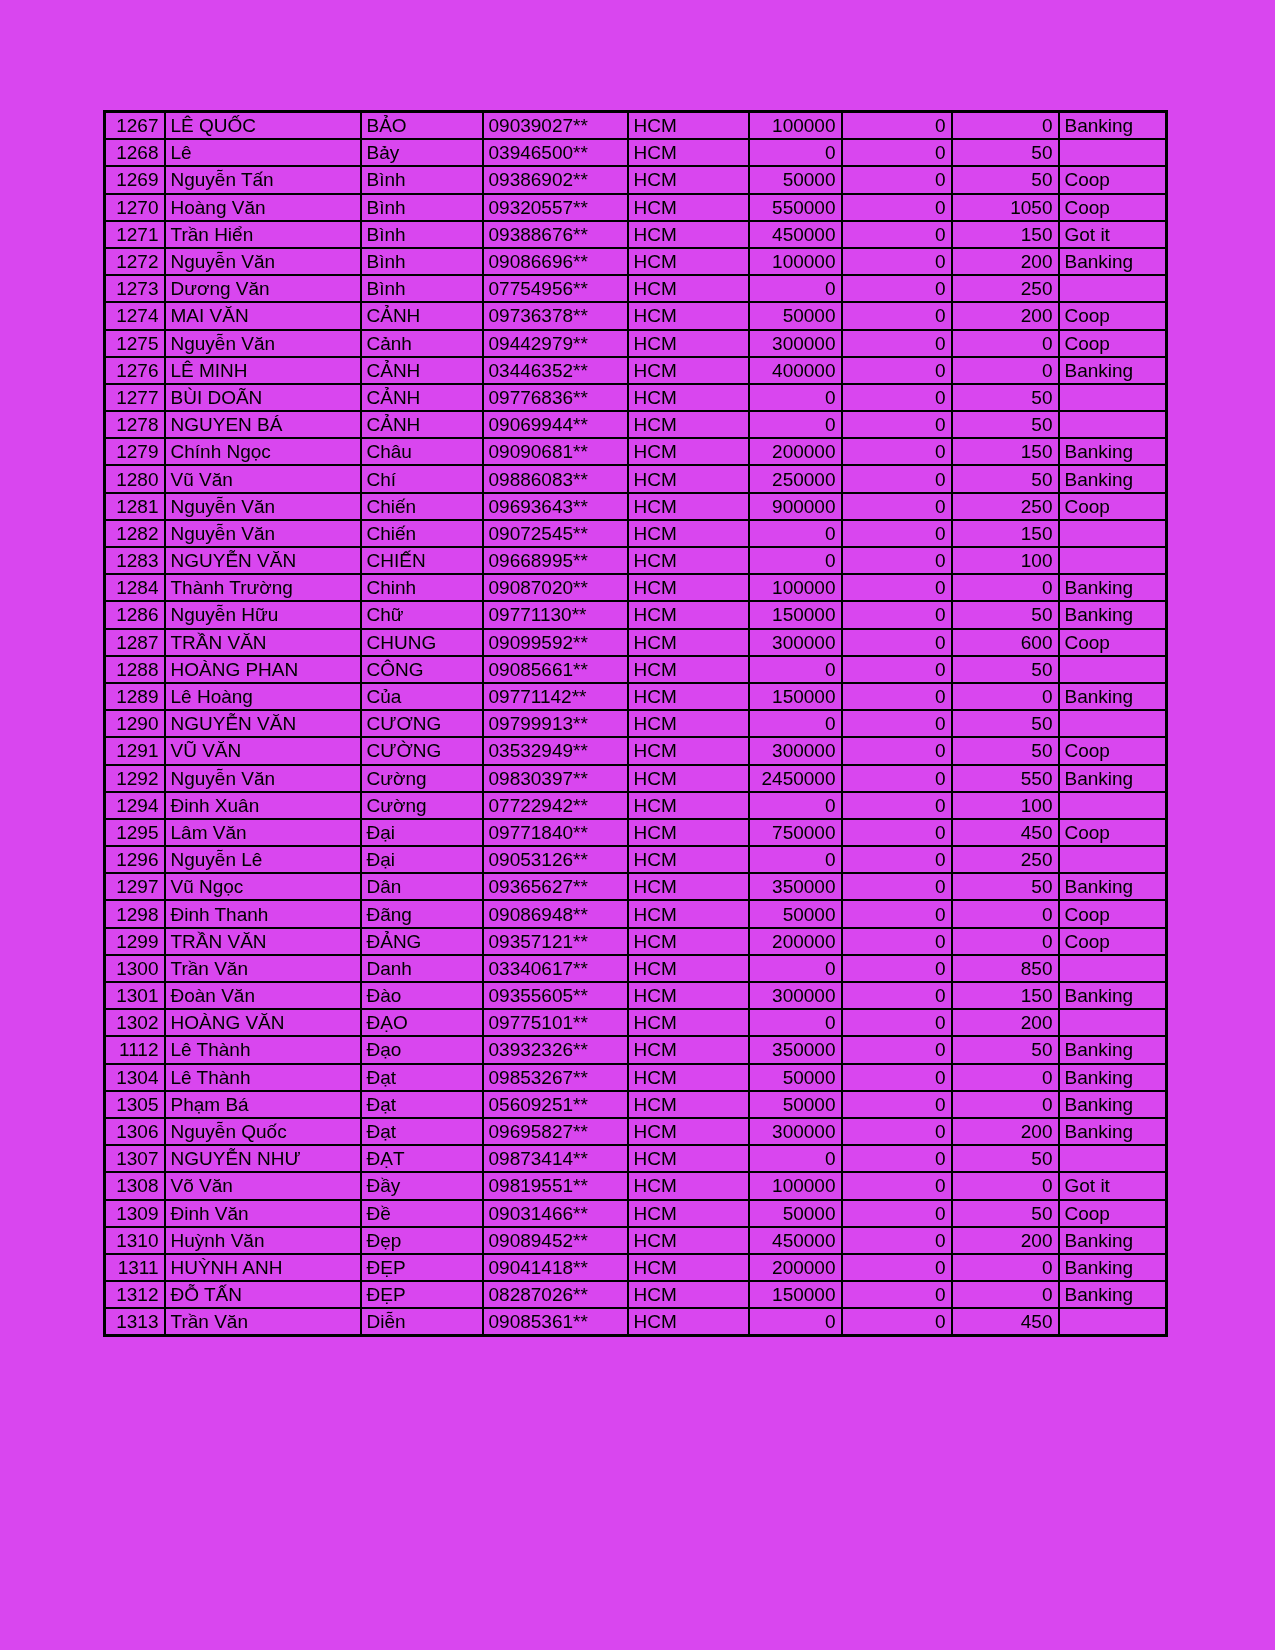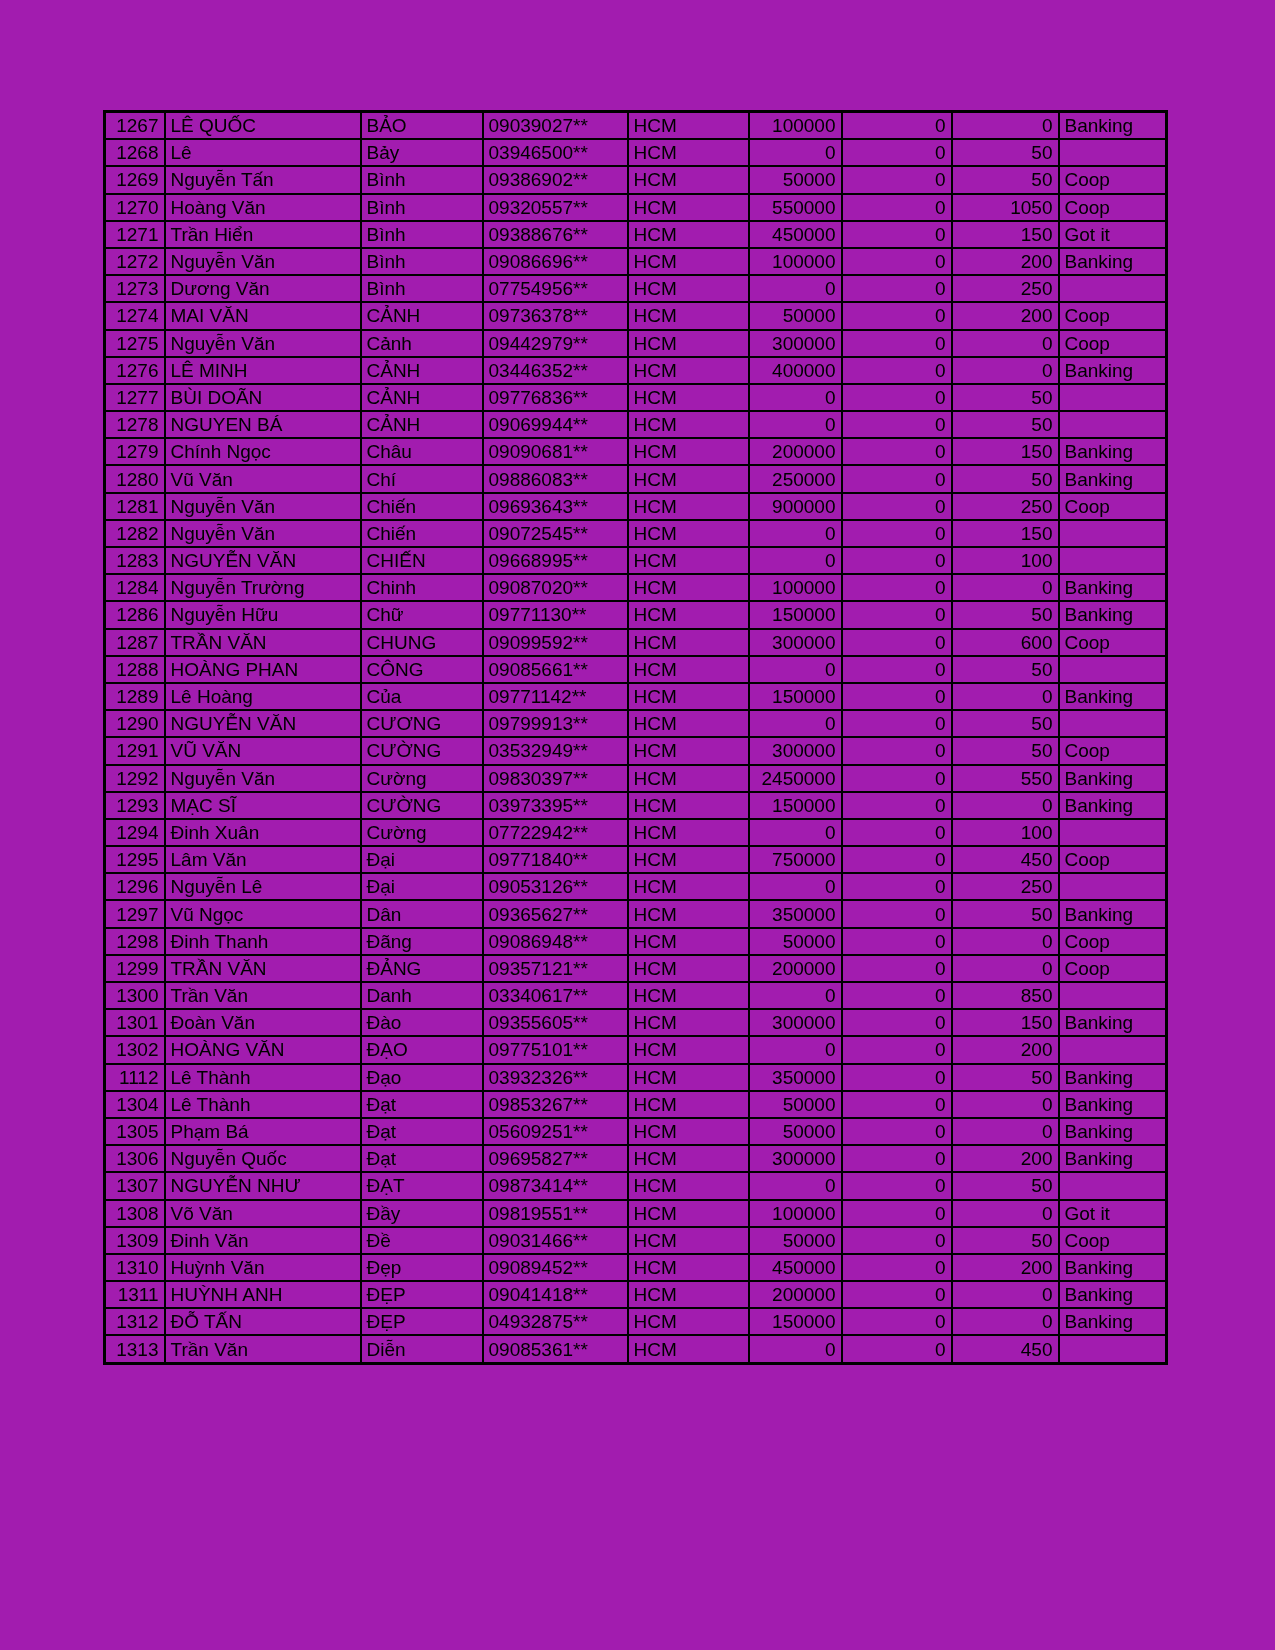--- a/index.html
+++ b/index.html
@@ -7,21 +7,21 @@
     padding: 0;
     background: #ffffff;
     width: 1275px;
     height: 1650px;
     font-family: "Liberation Sans", "DejaVu Sans", sans-serif;
   }
   .page {
     position: relative;
     width: 1275px;
     height: 1650px;
-    background: #a21caf;
+    background: #d946ef;
     overflow: hidden;
   }
   table.data-grid {
     position: absolute;
     left: 103px;
     top: 110px;
     width: 1062px;
     border-collapse: collapse;
     table-layout: fixed;
     border: 3px solid #000000;
@@ -248,21 +248,21 @@
           <td class="al">CHIẾN</td>
           <td class="al">09668995**</td>
           <td class="al">HCM</td>
           <td class="ar">0</td>
           <td class="ar">0</td>
           <td class="ar">100</td>
           <td class="al"></td>
         </tr>
         <tr>
           <td class="ar">1284</td>
-          <td class="al">Nguyễn Trường</td>
+          <td class="al">Thành Trường</td>
           <td class="al">Chinh</td>
           <td class="al">09087020**</td>
           <td class="al">HCM</td>
           <td class="ar">100000</td>
           <td class="ar">0</td>
           <td class="ar">0</td>
           <td class="al">Banking</td>
         </tr>
         <tr>
           <td class="ar">1286</td>
@@ -335,31 +335,20 @@
           <td class="al">Nguyễn Văn</td>
           <td class="al">Cường</td>
           <td class="al">09830397**</td>
           <td class="al">HCM</td>
           <td class="ar">2450000</td>
           <td class="ar">0</td>
           <td class="ar">550</td>
           <td class="al">Banking</td>
         </tr>
         <tr>
-          <td class="ar">1293</td>
-          <td class="al">MẠC SĨ</td>
-          <td class="al">CƯỜNG</td>
-          <td class="al">03973395**</td>
-          <td class="al">HCM</td>
-          <td class="ar">150000</td>
-          <td class="ar">0</td>
-          <td class="ar">0</td>
-          <td class="al">Banking</td>
-        </tr>
-        <tr>
           <td class="ar">1294</td>
           <td class="al">Đinh Xuân</td>
           <td class="al">Cường</td>
           <td class="al">07722942**</td>
           <td class="al">HCM</td>
           <td class="ar">0</td>
           <td class="ar">0</td>
           <td class="ar">100</td>
           <td class="al"></td>
         </tr>
@@ -547,21 +536,21 @@
           <td class="al">HCM</td>
           <td class="ar">200000</td>
           <td class="ar">0</td>
           <td class="ar">0</td>
           <td class="al">Banking</td>
         </tr>
         <tr>
           <td class="ar">1312</td>
           <td class="al">ĐỖ TẤN</td>
           <td class="al">ĐẸP</td>
-          <td class="al">04932875**</td>
+          <td class="al">08287026**</td>
           <td class="al">HCM</td>
           <td class="ar">150000</td>
           <td class="ar">0</td>
           <td class="ar">0</td>
           <td class="al">Banking</td>
         </tr>
         <tr>
           <td class="ar">1313</td>
           <td class="al">Trần Văn</td>
           <td class="al">Diễn</td>

